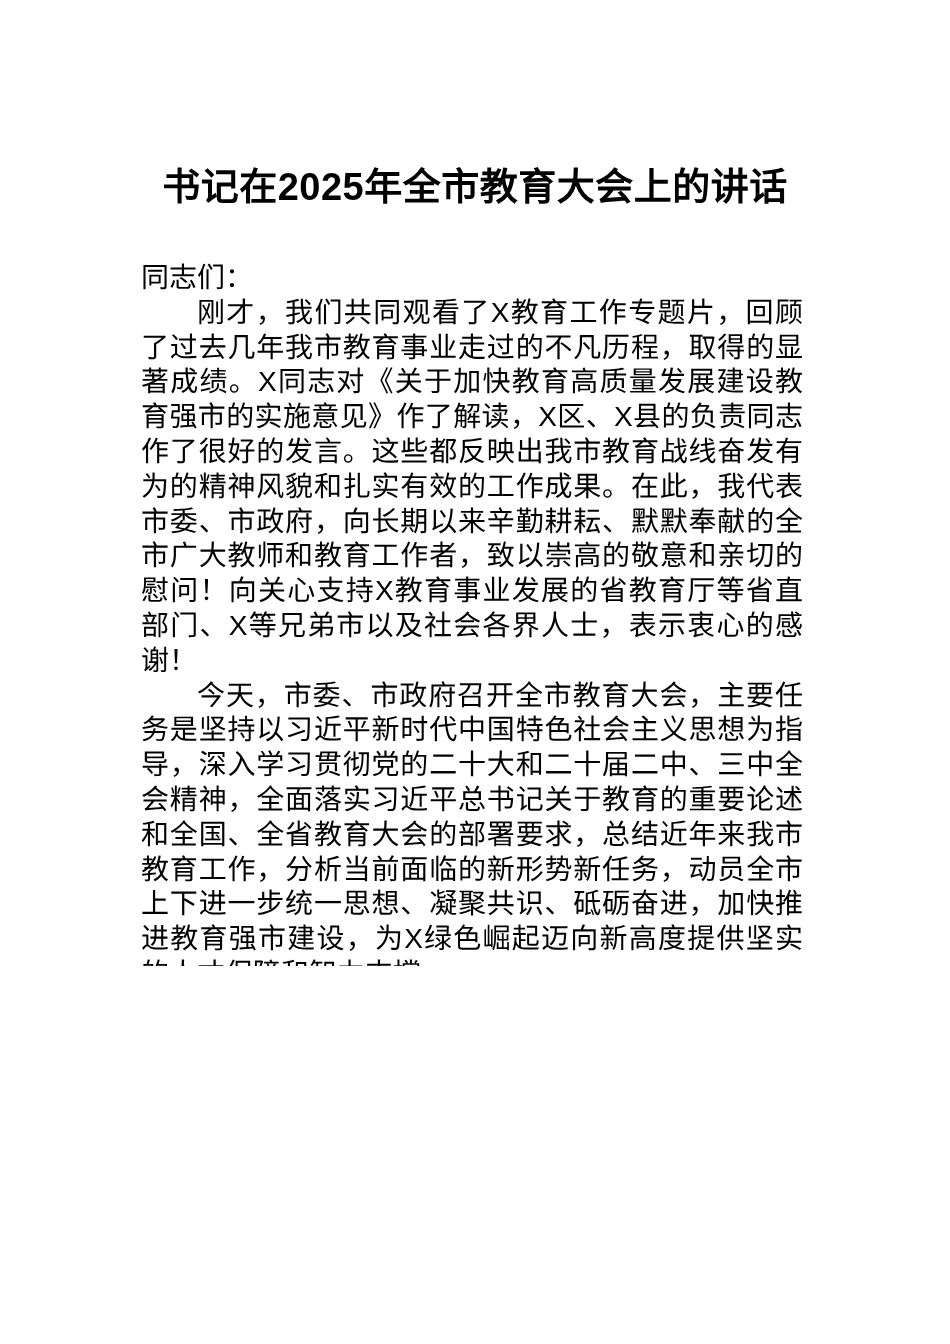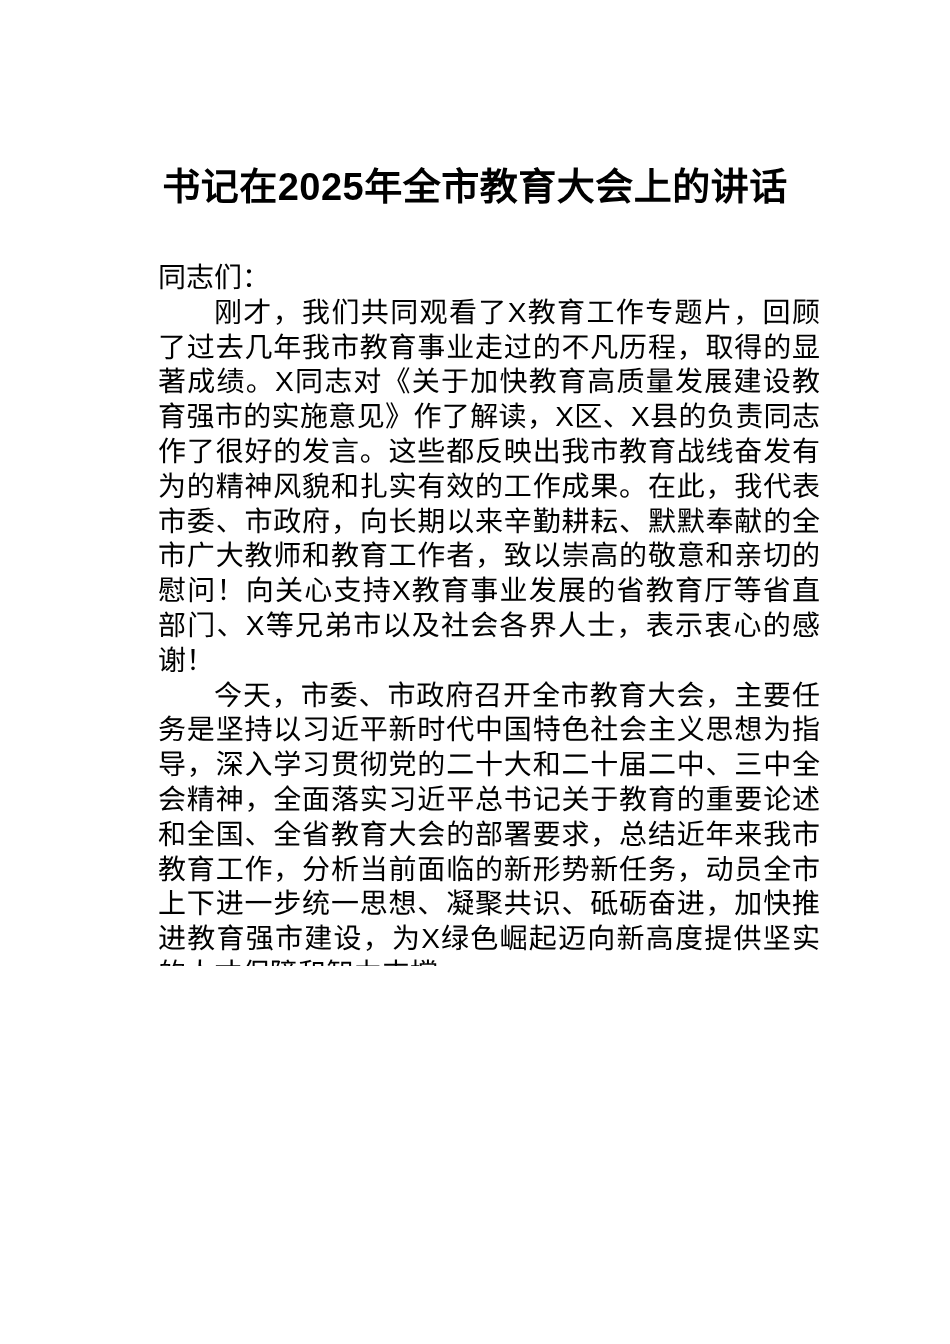--- a/index.html
+++ b/index.html
@@ -27,21 +27,21 @@
     text-align: center;
     font-size: 38px;
     line-height: 58px;
     font-weight: 600;
     letter-spacing: 0.5px;
     color: #000000;
   }
   .doc-body {
     position: absolute;
     top: 261px;
-    left: 158px;
+    left: 141px;
     width: 662px;
     font-size: 28px;
     line-height: 34.8px;
     text-align: justify;
     text-justify: inter-ideograph;
     color: #000000;
   }
   .doc-body p {
     margin: 0;
     padding: 0;

